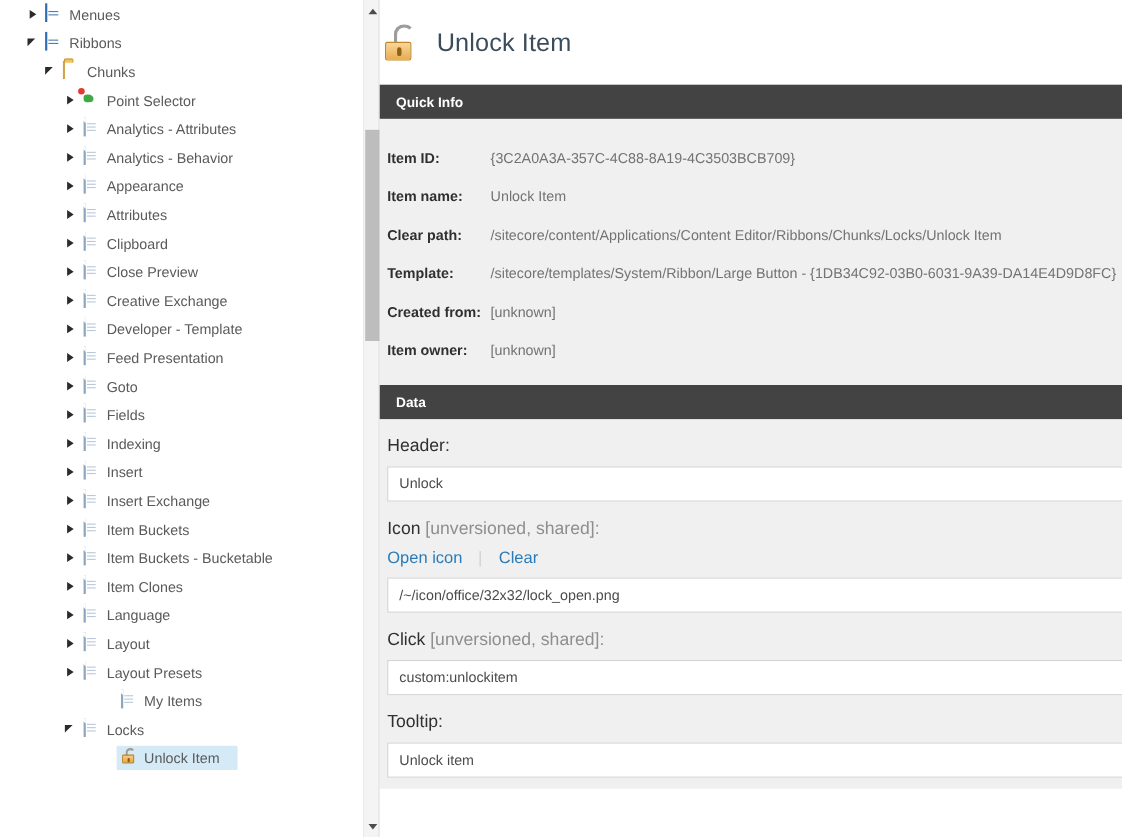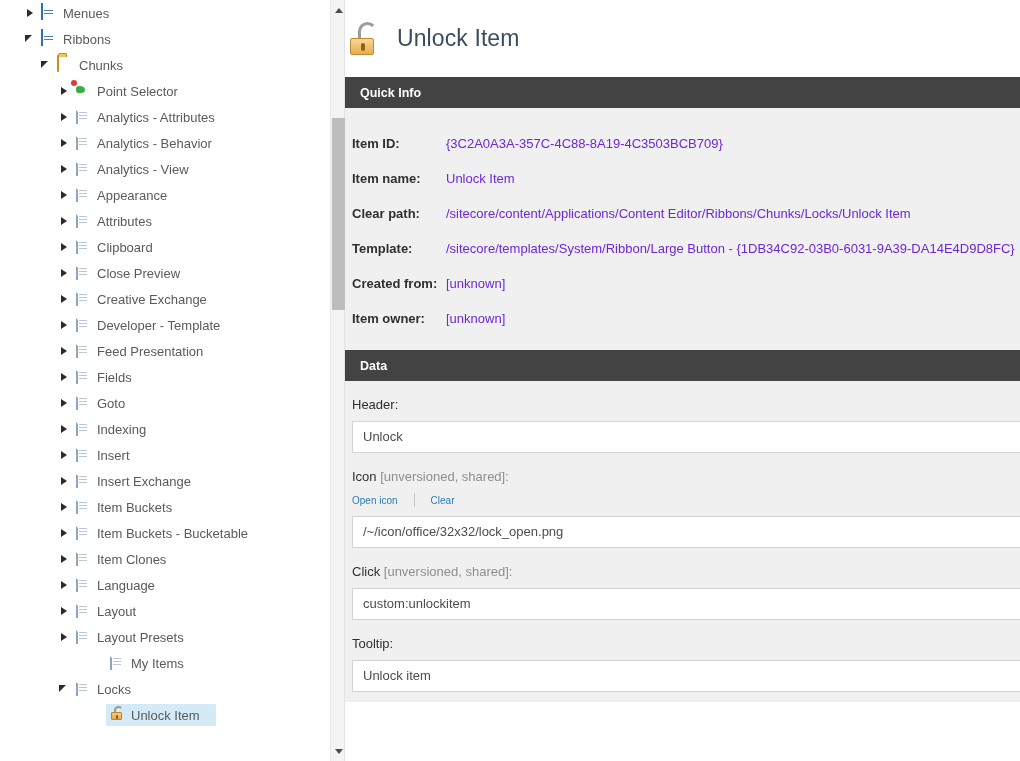--- a/index.html
+++ b/index.html
@@ -338,40 +338,40 @@
     font-size: 13px;
     white-space: nowrap;
   }
   .qi-label {
     width: 108px;
     flex: 0 0 108px;
     padding-left: 14px;
     color: #2f2f2f;
     font-weight: bold;
   }
-  .qi-value { color: #6d28d9; }
+  .qi-value { color: #737373; }
 
   .data-body {
     background: #f0f0f0;
     margin-left: 8px;
     padding: 0 0 10px 0;
   }
   .field-block { padding: 16px 0 0 14px; }
   .field-label {
-    font-size: 13px;
+    font-size: 16px;
     color: #2f2f2f;
     margin-bottom: 9px;
     white-space: nowrap;
   }
   .field-label .shared {
     color: #8e8e8e;
     margin-top: 40px;
   }
   .field-links {
-    font-size: 10px;
+    font-size: 15px;
     margin-bottom: 9px;
     display: flex;
     align-items: center;
     gap: 0;
   }
   .field-links a {
     color: #2a7bb8;
     text-decoration: none;
     cursor: pointer;
   }
@@ -448,28 +448,20 @@
           <span class="sel">
             <span class="ticon"><span class="ic-doc"></span></span>
             <span class="tlabel">Analytics - Behavior</span>
           </span>
         </div>
         <div class="tree-row">
           <div style="width:56px;flex:0 0 56px;"></div>
           <div class="twisty collapsed"></div>
           <span class="sel">
             <span class="ticon"><span class="ic-doc"></span></span>
-            <span class="tlabel">Analytics - View</span>
-          </span>
-        </div>
-        <div class="tree-row">
-          <div style="width:56px;flex:0 0 56px;"></div>
-          <div class="twisty collapsed"></div>
-          <span class="sel">
-            <span class="ticon"><span class="ic-doc"></span></span>
             <span class="tlabel">Appearance</span>
           </span>
         </div>
         <div class="tree-row">
           <div style="width:56px;flex:0 0 56px;"></div>
           <div class="twisty collapsed"></div>
           <span class="sel">
             <span class="ticon"><span class="ic-doc"></span></span>
             <span class="tlabel">Attributes</span>
           </span>
@@ -512,29 +504,29 @@
           <span class="sel">
             <span class="ticon"><span class="ic-doc"></span></span>
             <span class="tlabel">Feed Presentation</span>
           </span>
         </div>
         <div class="tree-row">
           <div style="width:56px;flex:0 0 56px;"></div>
           <div class="twisty collapsed"></div>
           <span class="sel">
             <span class="ticon"><span class="ic-doc"></span></span>
+            <span class="tlabel">Goto</span>
+          </span>
+        </div>
+        <div class="tree-row">
+          <div style="width:56px;flex:0 0 56px;"></div>
+          <div class="twisty collapsed"></div>
+          <span class="sel">
+            <span class="ticon"><span class="ic-doc"></span></span>
             <span class="tlabel">Fields</span>
-          </span>
-        </div>
-        <div class="tree-row">
-          <div style="width:56px;flex:0 0 56px;"></div>
-          <div class="twisty collapsed"></div>
-          <span class="sel">
-            <span class="ticon"><span class="ic-doc"></span></span>
-            <span class="tlabel">Goto</span>
           </span>
         </div>
         <div class="tree-row">
           <div style="width:56px;flex:0 0 56px;"></div>
           <div class="twisty collapsed"></div>
           <span class="sel">
             <span class="ticon"><span class="ic-doc"></span></span>
             <span class="tlabel">Indexing</span>
           </span>
         </div>

